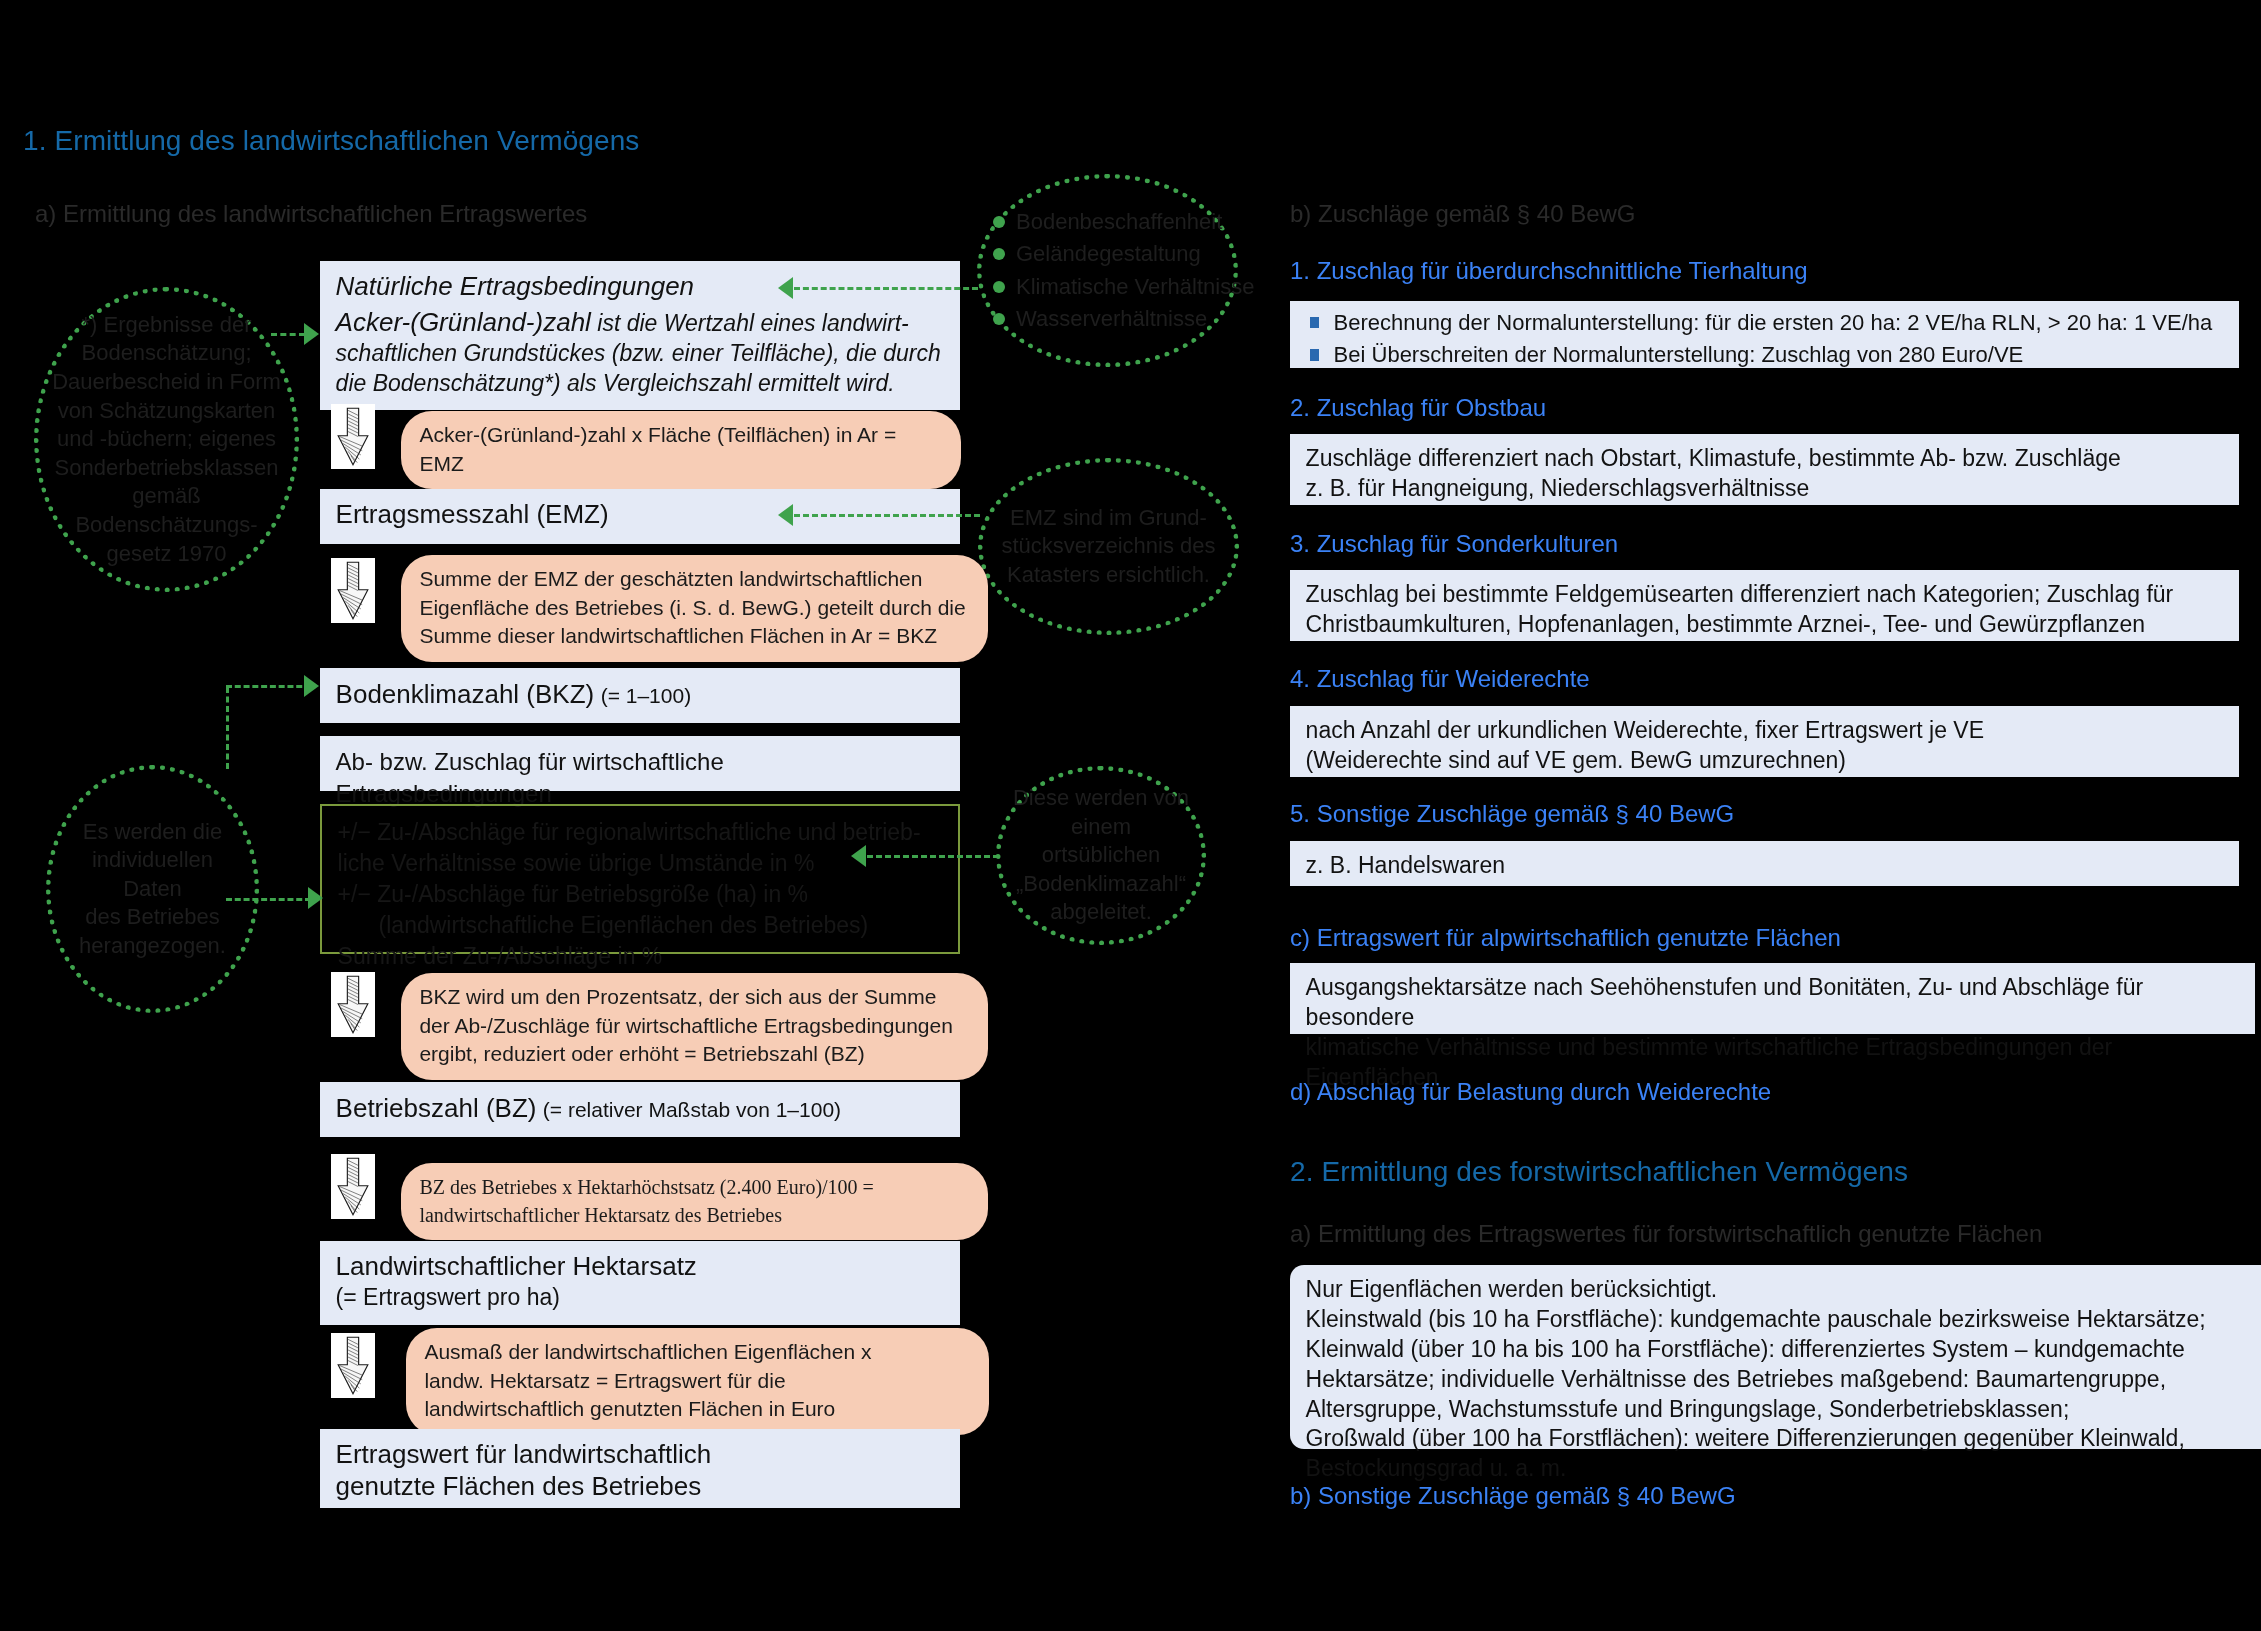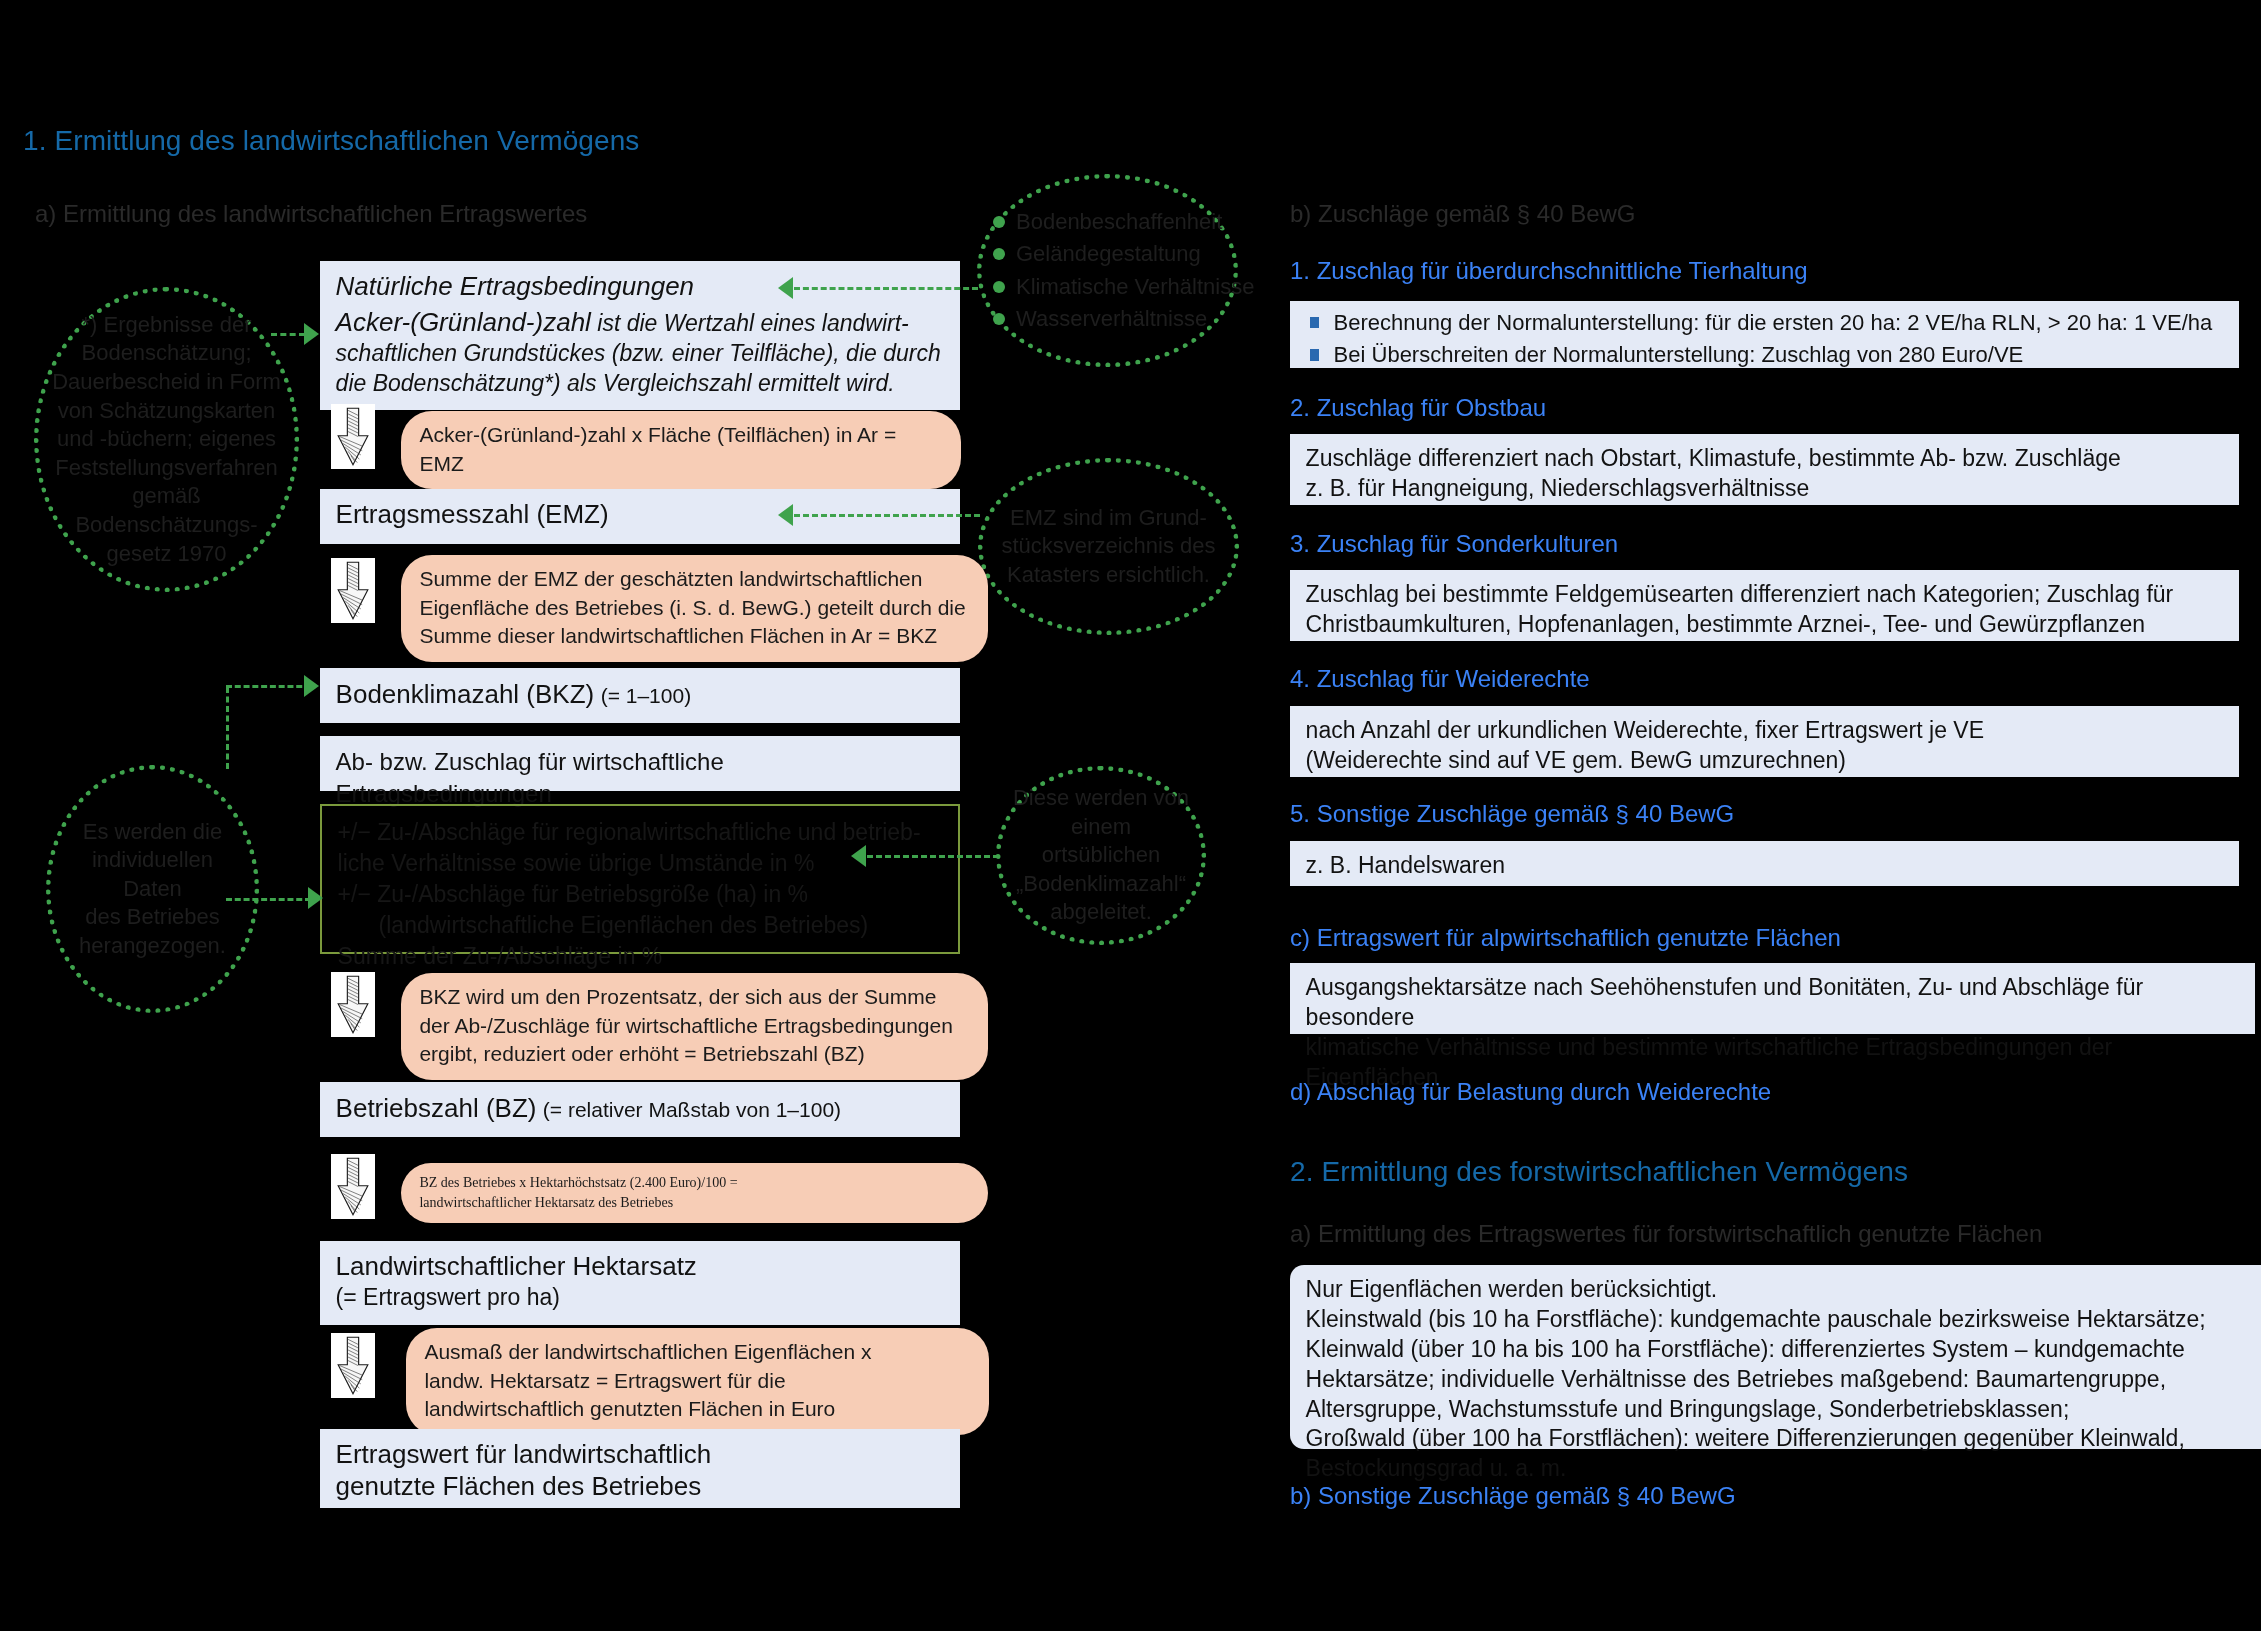--- a/index.html
+++ b/index.html
@@ -33,21 +33,21 @@
   .box-blue .small-inline{font-size:21px;}
 
   .box-peach{
     background:#f7cdb6;color:#1b1b1b;
     border-radius:31px;
     padding:10px 18.4px 11.3px 18.4px;
     font-size:21px;line-height:1.36;
   }
   .box-peach.serif{
     font-family:"Liberation Serif","DejaVu Serif",serif;
-    font-size:14px;line-height:1.40;
+    font-size:20px;line-height:1.40;
   }
 
   .box-greenborder{
     border:2.8px solid #7b9a3c;background:transparent;
     color:#161616;
     padding:11.3px 15.6px 10px 15.6px;
     font-size:23px;line-height:1.34;
   }
 
   
@@ -101,21 +101,21 @@
 
 <div class="abs h-sub" style="left:35px;top:200px;">a) Ermittlung des landwirtschaftlichen Ertragswertes</div>
 
 <div class="abs circle" style="left:34px;top:287px;width:265px;height:305px;">
   <div class="inner">
     <div>*) Ergebnisse der</div>
     <div>Bodenschätzung;</div>
     <div>Dauerbescheid in Form</div>
     <div>von Schätzungskarten</div>
     <div>und -büchern; eigenes</div>
-    <div>Feststellungsverfahren</div>
+    <div>Sonderbetriebsklassen</div>
     <div>gemäß Bodenschätzungs-</div>
     <div>gesetz 1970</div>
   </div>
 </div>
 
 <div class="abs dline" style="left:271px;top:333px;width:34px;"></div>
 <div class="abs ah-right" style="left:304px;top:323px;"></div>
 
 <div class="abs box-blue" style="left:320px;top:261px;width:640px;font-style:italic;">
   <span class="big">Natürliche Ertragsbedingungen</span>

